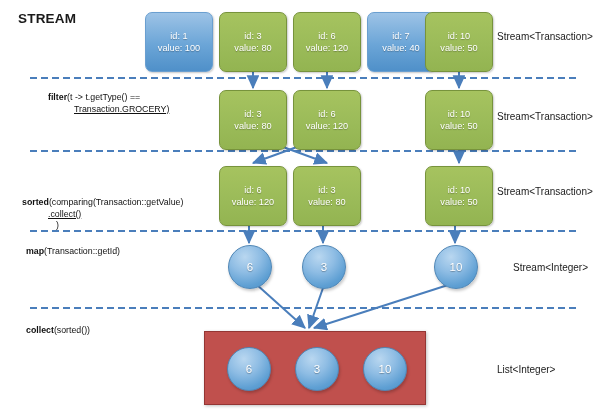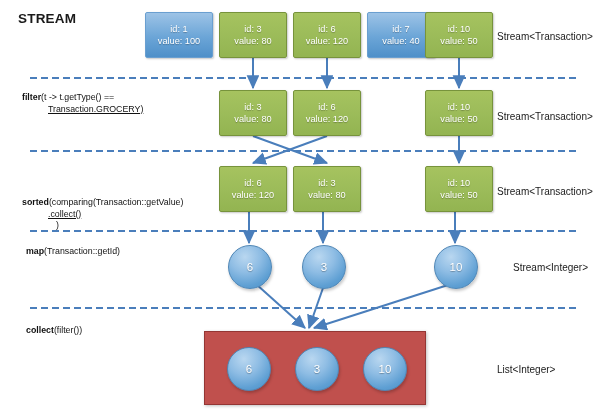--- a/index.html
+++ b/index.html
@@ -32,25 +32,25 @@
   .op .ind1{display:block;padding-left:26px;text-decoration:underline;}
   .op .ind2{display:block;padding-left:34px;}
 
   
   .typelabel{
     font-size:10px;color:#1a1a1a;white-space:nowrap;left:497px;
   }
 
   
   .tbox{
-    width:68px;height:46px;box-sizing:border-box;
+    width:68px;height:60px;box-sizing:border-box;
     display:flex;flex-direction:column;align-items:center;justify-content:center;
     font-size:9.2px;line-height:12px;color:#ffffff;
     text-shadow:0 1px 1px rgba(0,0,0,.28);
-    border-radius:2px;
+    border-radius:7px;
   }
   .tbox.green{
     background:linear-gradient(to bottom,#a6c35f 0%,#9bbb59 55%,#93b451 100%);
     border:1.6px solid #77933c;
     box-shadow:1px 1px 2px rgba(0,0,0,.22);
     align-items:center;
   }
   .tbox.blue{
     background:linear-gradient(to bottom,#9dc3e6 0%,#6ba5d7 55%,#4f90c9 100%);
     border:1.6px solid #6a9fd0;
@@ -118,37 +118,37 @@
       <line x1="256" y1="284" x2="305" y2="328"></line>
       <line x1="323" y1="288" x2="309" y2="328"></line>
       <line x1="448" y1="285" x2="314" y2="328"></line>
     </g>
   </svg>
 
   <div class="abs title">
     <div>STREAM</div>
   </div>
 
-  <div class="abs op" style="top:92px;">
+  <div class="abs op" style="top:92px;margin-left:26px;">
     <b>filter</b><span>(t -&gt; t.getType() ==</span>
     <span class="ind1">Transaction.GROCERY)</span>
   </div>
 
   <div class="abs op" style="top:166px;margin-top:31px;">
     <b>sorted</b><span>(comparing(Transaction::getValue)</span>
     <span class="ind1">.collect()</span>
     <span class="ind2">)</span>
   </div>
 
   <div class="abs op" style="top:246px;left:26px;">
     <b>map</b><span>(Transaction::getId)</span>
   </div>
 
   <div class="abs op" style="top:325px;left:26px;">
-    <b>collect</b><span>(filter())</span>
+    <b>collect</b><span>(sorted())</span>
   </div>
 
   <div class="abs typelabel" style="top:31px;">Stream&lt;Transaction&gt;</div>
   <div class="abs typelabel" style="top:111px;">Stream&lt;Transaction&gt;</div>
   <div class="abs typelabel" style="top:186px;">Stream&lt;Transaction&gt;</div>
   <div class="abs typelabel" style="top:262px;margin-left:16px;">Stream&lt;Integer&gt;</div>
   <div class="abs typelabel" style="top:364px;">List&lt;Integer&gt;</div>
 
   <div class="abs tbox blue" style="left:145px;top:12px;">
     <span class="ln">id: 1</span>

